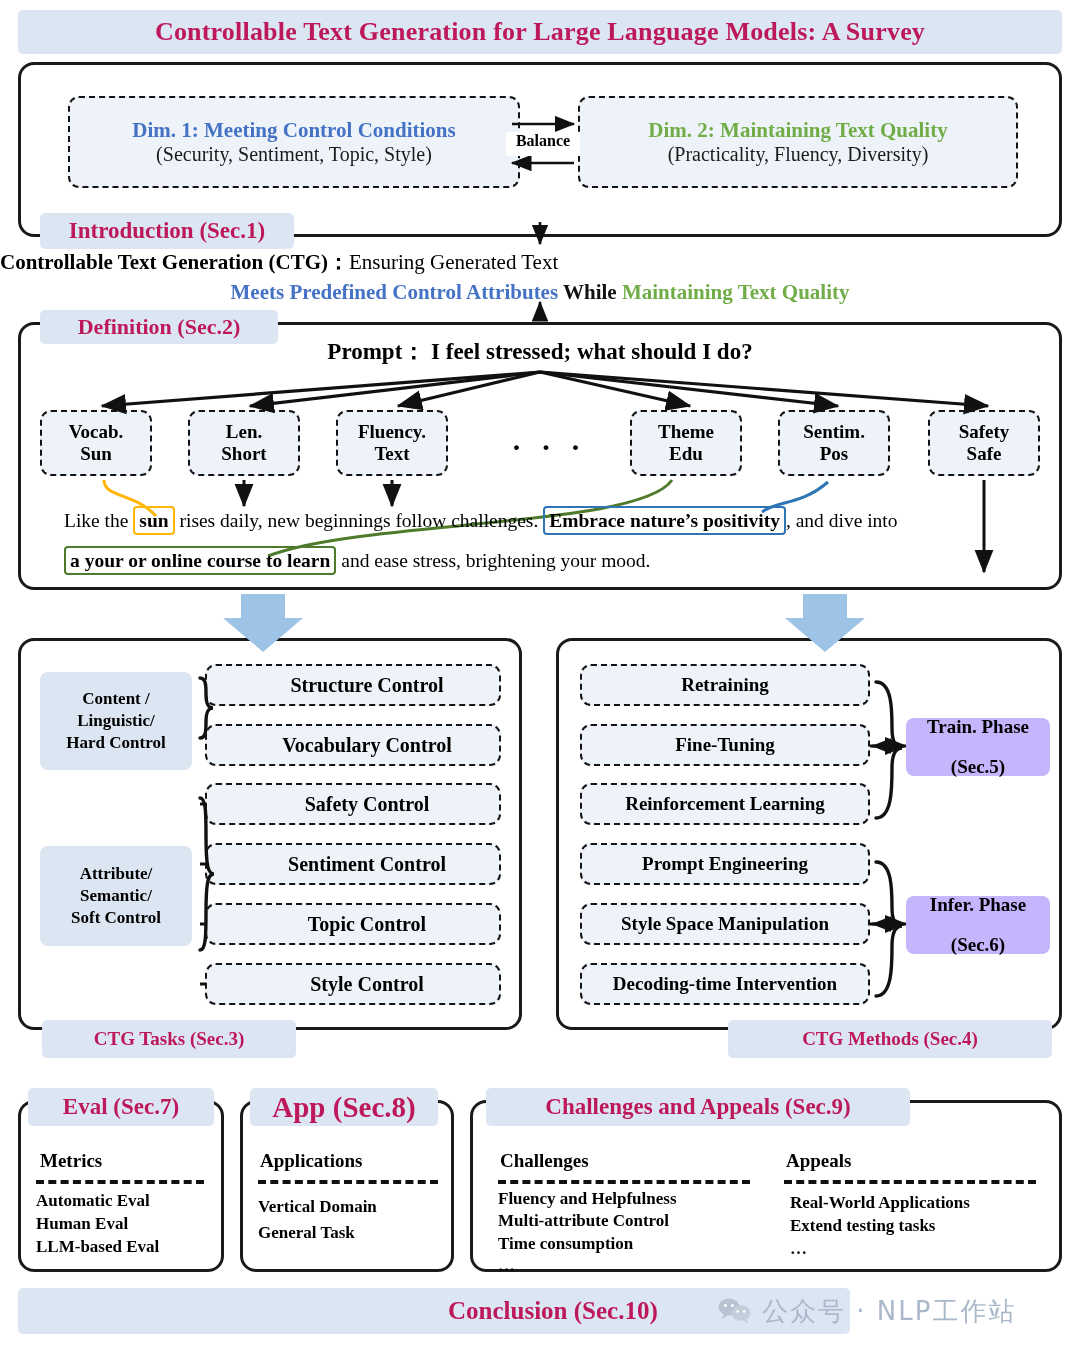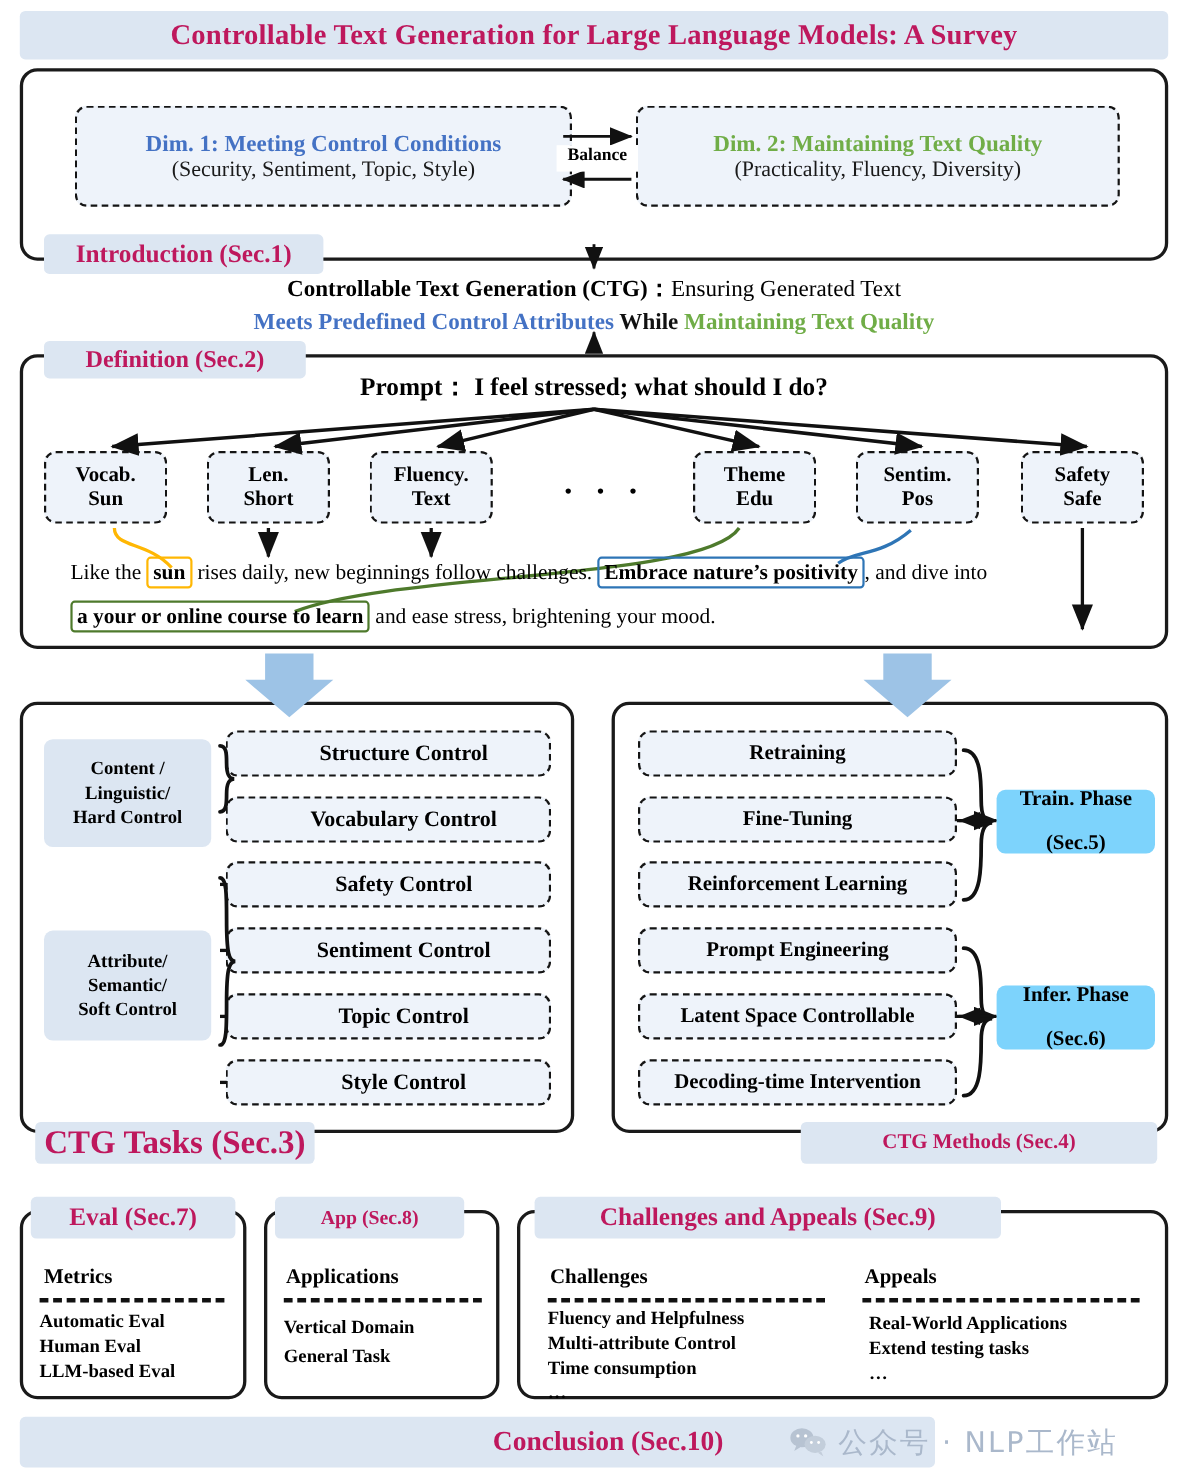--- a/index.html
+++ b/index.html
@@ -57,21 +57,21 @@
   #dim1{ left:68px; top:96px; width:452px; height:92px; flex-direction:column; font-weight:normal; }
   #dim2{ left:578px; top:96px; width:440px; height:92px; flex-direction:column; font-weight:normal; }
   .dim-t{ font-weight:bold; font-size:21px; }
   .dim-s{ font-size:20px; color:#1a1a1a; }
   #balance-label{
     position:absolute; left:506px; top:132px; width:74px; height:24px;
     font-size:16px; font-weight:bold; text-align:center; z-index:7; background:#fff;
   }
   #intro-badge{ left:40px; top:213px; width:254px; height:36px; font-size:23px; }
 
-  #ctg-line1{ left:0; top:248px; width:1080px; text-align:center; font-size:21px; }
+  #ctg-line1{ left:0; top:248px; width:1080px; font-size:21px; }
   #ctg-line1 b{ font-weight:bold; }
   #ctg-line2{ left:0; top:280px; width:1080px; text-align:center; font-size:21px; font-weight:bold; }
   .c-blue{ color:#4472c4; }
   .c-green{ color:#70ad47; }
   .c-black{ color:#111; }
 
   
   #sec2-box{ left:18px; top:322px; width:1044px; height:268px; }
   #def-badge{ left:40px; top:310px; width:238px; height:34px; font-size:22px; }
   #prompt-line{ left:0; top:336px; width:1080px; text-align:center; font-size:23px; font-weight:bold; }
@@ -87,21 +87,21 @@
 
   #gen-l1{ left:64px; top:510px; width:960px; font-size:19.5px; white-space:nowrap; }
   #gen-l2{ left:64px; top:550px; width:960px; font-size:19.5px; white-space:nowrap; }
   .hl{ font-weight:bold; padding:2px 4px; border-radius:4px; }
   .hl-yellow{ border:2.2px solid #ffb703; }
   .hl-blue{ border:2.2px solid #2e75b6; }
   .hl-green{ border:2.2px solid #4e7a2c; }
 
   
   #sec3-box{ left:18px; top:638px; width:504px; height:392px; }
-  #tasks-badge{ left:32px; top:1020px; width:254px; height:38px; font-size:30px; }
+  #tasks-badge{ left:42px; top:1020px; width:254px; height:38px; font-size:19px; }
   .grp{ position:absolute; background:#dce6f2; border-radius:8px; display:flex; align-items:center; justify-content:center;
         text-align:center; font-weight:bold; font-size:17px; line-height:1.3; z-index:5; }
   #grp-hard{ left:40px; top:672px; width:152px; height:98px; }
   #grp-soft{ left:40px; top:846px; width:152px; height:100px; }
   .task{ left:205px; width:296px; height:42px; font-size:20px;padding-left:28px; }
   #task-0{ top:664px; }
   #task-1{ top:724px; }
   #task-2{ top:783px; }
   #task-3{ top:843px; }
   #task-4{ top:903px; }
@@ -110,32 +110,32 @@
   
   #sec4-box{ left:556px; top:638px; width:506px; height:392px; }
   #methods-badge{ left:728px; top:1020px; width:324px; height:38px; font-size:19px; }
   .meth{ left:580px; width:290px; height:42px; font-size:19px; }
   #meth-0{ top:664px; }
   #meth-1{ top:724px; }
   #meth-2{ top:783px; }
   #meth-3{ top:843px; }
   #meth-4{ top:903px; }
   #meth-5{ top:963px; }
-  .phase{ position:absolute; background:#7dd3fc; border-radius:8px; display:flex; align-items:center; justify-content:center;
+  .phase{ position:absolute; background:#c4b5fd; border-radius:8px; display:flex; align-items:center; justify-content:center;
           text-align:center; font-weight:bold; font-size:19px; line-height:1.25; z-index:5; flex-direction:column;gap:16px; }
   #phase-train{ left:906px; top:718px; width:144px; height:58px; }
   #phase-infer{ left:906px; top:896px; width:144px; height:58px; }
 
   
   .botbox{ position:absolute; border:3.5px solid #1a1a1a; border-radius:16px; z-index:2; }
   #sec7-box{ left:18px; top:1100px; width:206px; height:172px; }
   #sec8-box{ left:240px; top:1100px; width:214px; height:172px; }
   #sec9-box{ left:470px; top:1100px; width:592px; height:172px; }
   #eval-badge{ left:28px; top:1088px; width:186px; height:38px; font-size:23px; }
-  #app-badge{ left:250px; top:1088px; width:172px; height:38px; font-size:18px; }
+  #app-badge{ left:250px; top:1088px; width:188px; height:38px; font-size:29px; }
   #chal-badge{ left:486px; top:1088px; width:424px; height:38px; font-size:23px; }
 
   .colhead{ position:absolute; font-weight:bold; font-size:19px; z-index:5; }
   .dashsep{ position:absolute; border-top:4px dashed #111; z-index:5; }
   .itemlist{ position:absolute; font-weight:bold; font-size:17px; line-height:1.35; z-index:5; }
 
   #eval-head{ left:40px; top:1150px; }
   #eval-sep{ left:36px; top:1180px; width:168px; }
   #eval-items{ left:36px; top:1190px; }
 
@@ -307,21 +307,21 @@
   <div class="dashbox task" id="task-4">Topic Control</div>
   <div class="dashbox task" id="task-5">Style Control</div>
 
   <div class="solidbox" id="sec4-box"></div>
   <div class="badge" id="methods-badge">CTG Methods (Sec.4)</div>
 
   <div class="dashbox meth" id="meth-0">Retraining</div>
   <div class="dashbox meth" id="meth-1">Fine-Tuning</div>
   <div class="dashbox meth" id="meth-2">Reinforcement Learning</div>
   <div class="dashbox meth" id="meth-3">Prompt Engineering</div>
-  <div class="dashbox meth" id="meth-4">Latent Space Controllable</div>
+  <div class="dashbox meth" id="meth-4">Style Space Manipulation</div>
   <div class="dashbox meth" id="meth-5">Decoding-time Intervention</div>
 
   <div class="phase" id="phase-train">
     <span>Train. Phase</span>
     <span>(Sec.5)</span>
   </div>
   <div class="phase" id="phase-infer">
     <span>Infer. Phase</span>
     <span>(Sec.6)</span>
   </div>

